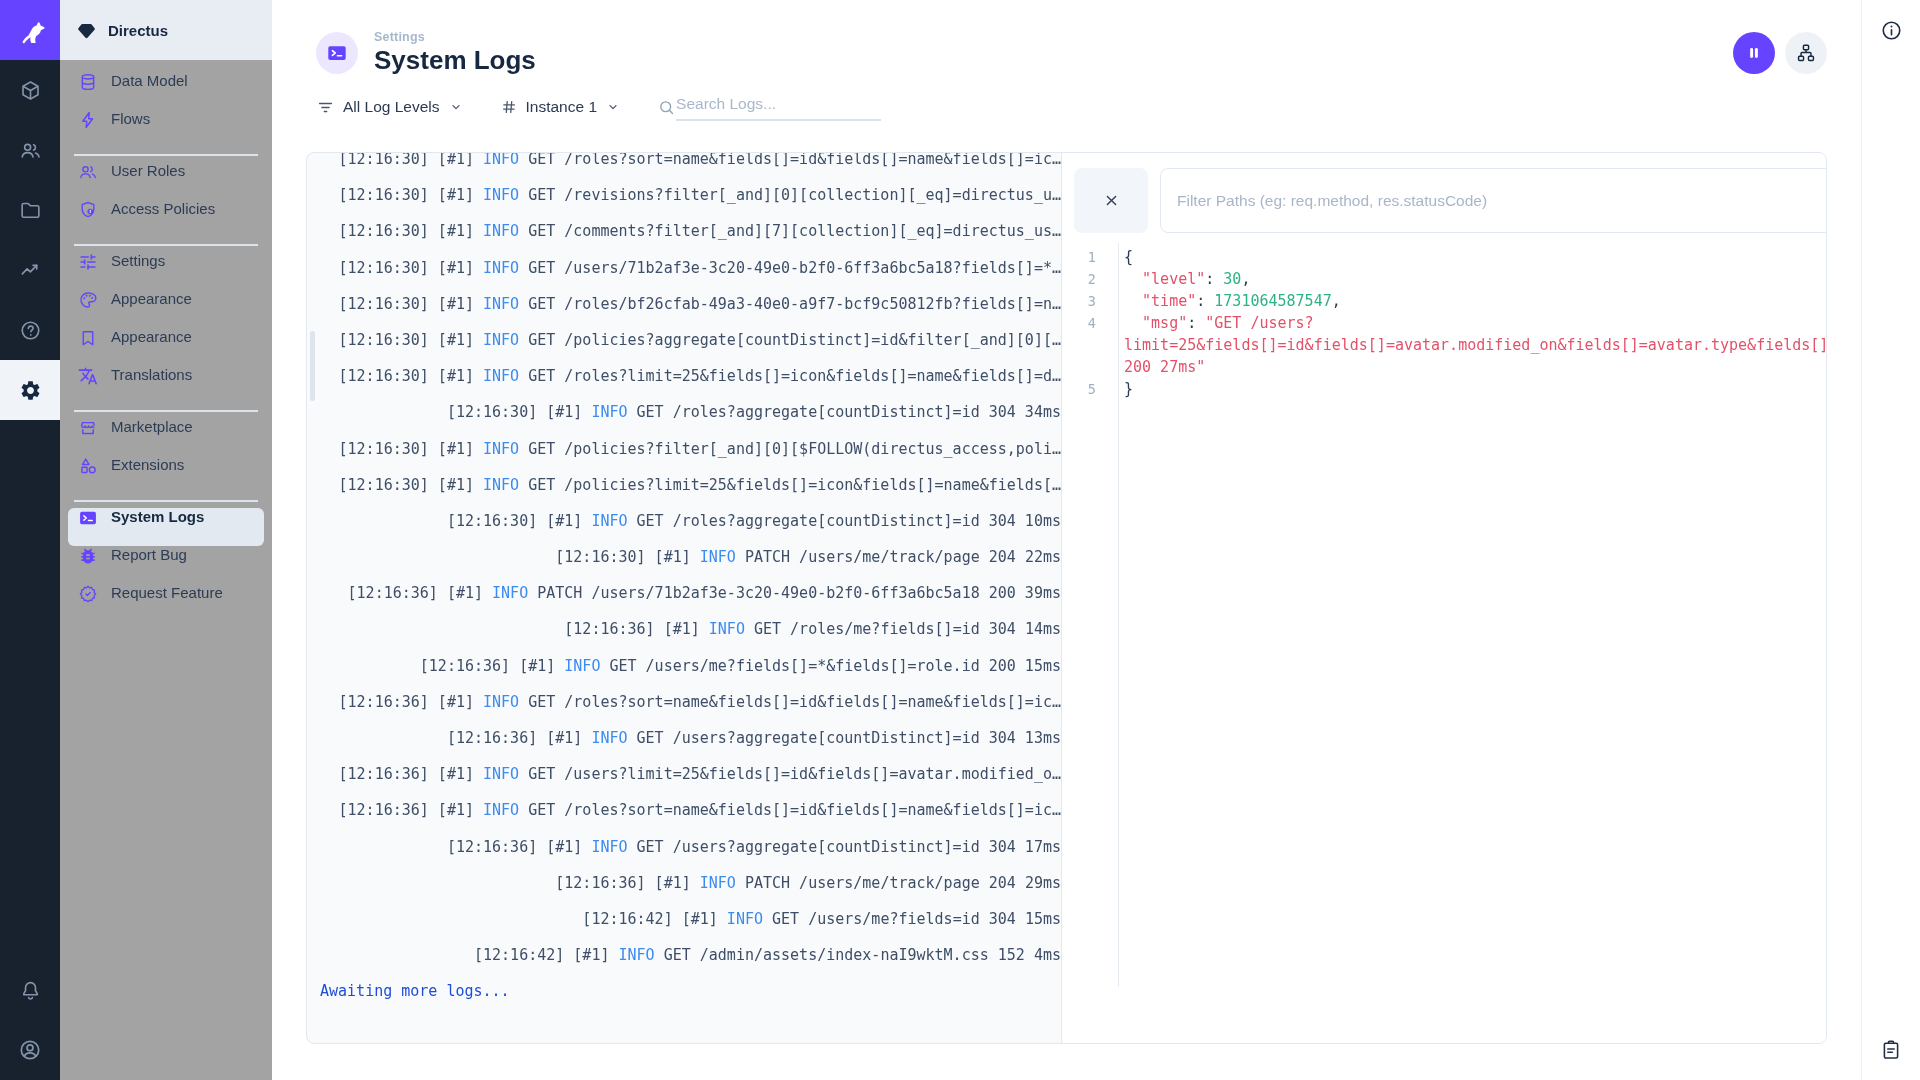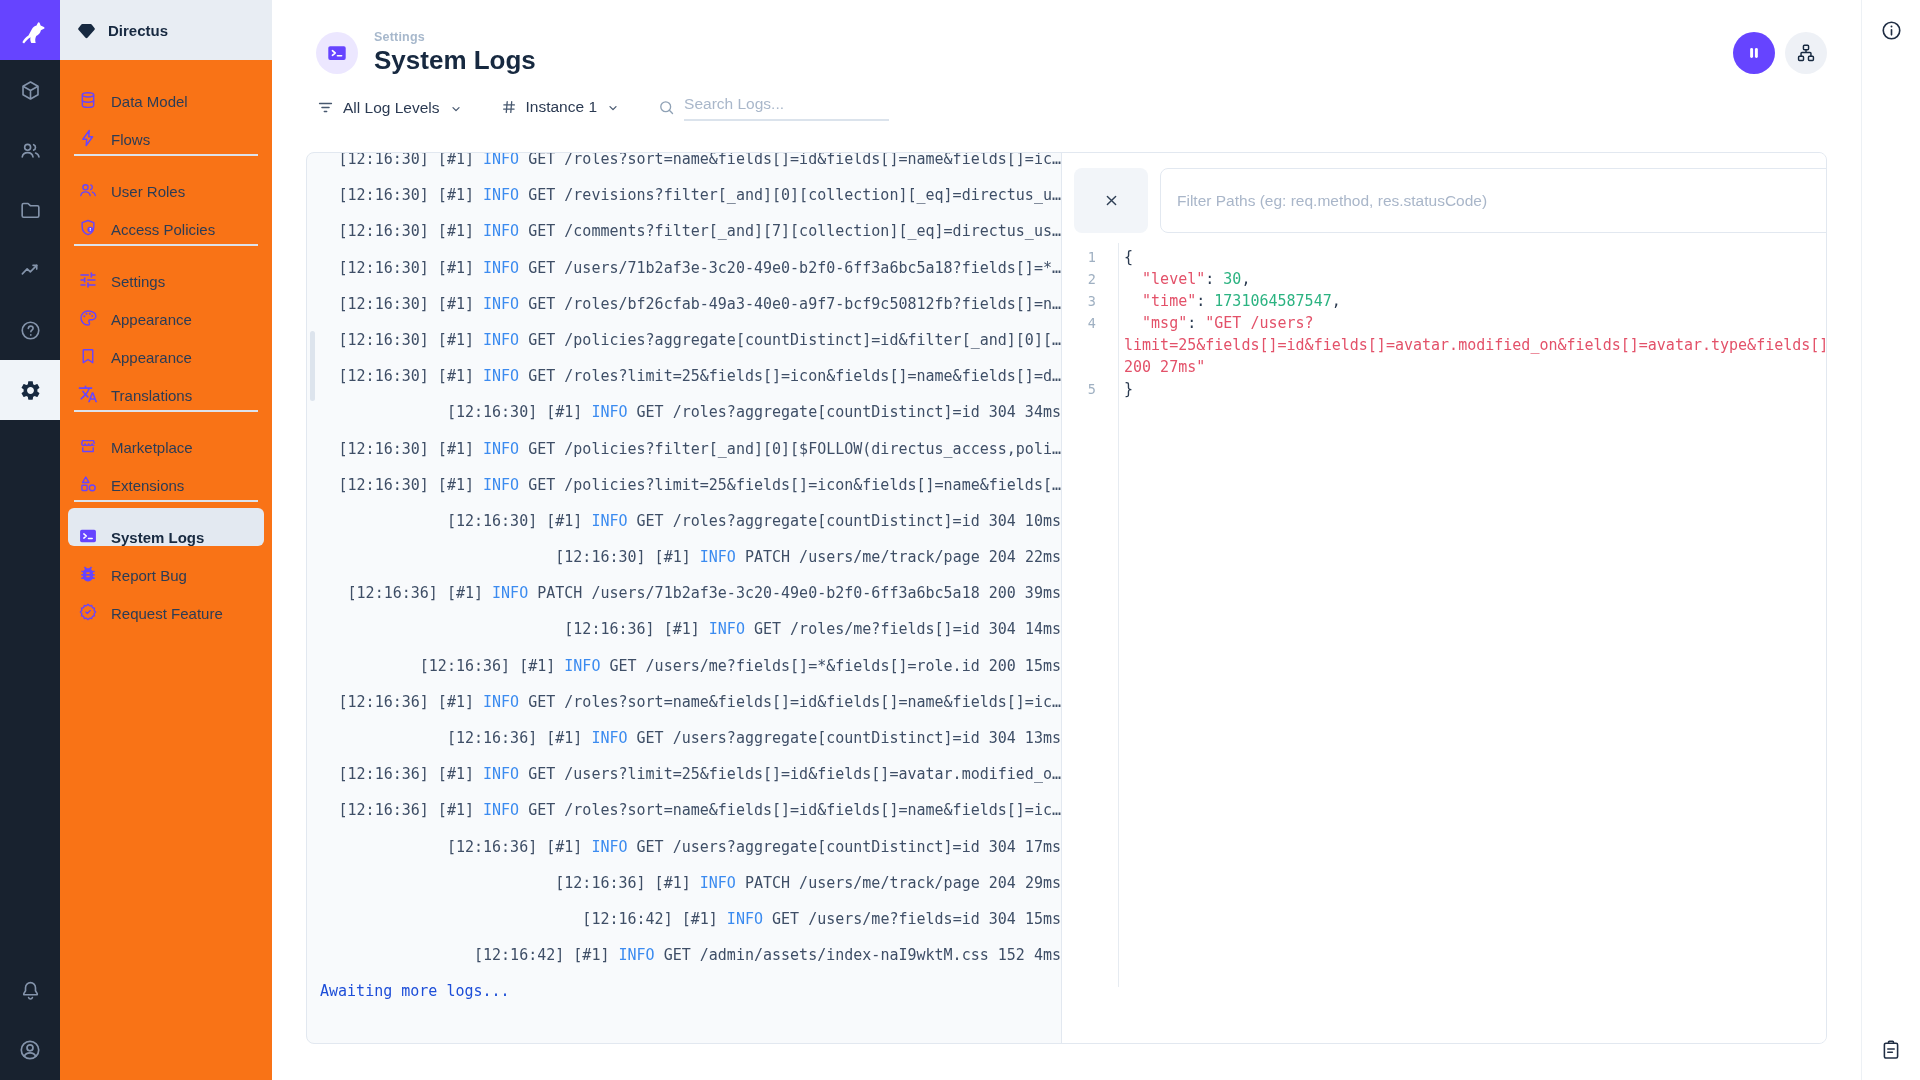--- a/index.html
+++ b/index.html
@@ -10,47 +10,47 @@
   .app{ display:flex; width:1920px; height:1080px; }
 
   
   .module-bar{ width:60px; background:#18222f; display:flex; flex-direction:column; align-items:stretch; flex:none; }
   .logo-tile{ width:60px; height:60px; background:var(--accent); display:flex; align-items:center; justify-content:center; }
   .mod-cell{ width:60px; height:60px; display:flex; align-items:center; justify-content:center; color:#8494ab; cursor:pointer; }
   .mod-cell.active{ background:#f0f4f9; color:#172940; }
   .mod-spacer{ flex:1; }
 
   
-  .sidebar{ width:212px; background:#f97316; flex:none; display:flex; flex-direction:column; }
+  .sidebar{ width:212px; background:#a3a3a3; flex:none; display:flex; flex-direction:column; }
   .project-row{ height:60px; background:#e8edf3; display:flex; align-items:center; gap:11px; padding:0 16px; }
   .project-name{ font-size:15px; font-weight:700; color:var(--ink); }
   .nav{ padding:12px 8px; }
-  .nav-item{ height:38px; display:flex; align-items:flex-end; gap:13px; padding:0 10px; border-radius:6px; cursor:pointer; }
+  .nav-item{ height:38px; display:flex; align-items:flex-start; gap:13px; padding:0 10px; border-radius:6px; cursor:pointer; }
   .nav-item .nicon{ color:var(--accent); display:flex; }
   .nav-label{ font-size:15px; font-weight:500; color:#2c3c55; white-space:nowrap; }
   .nav-item.active{ background:#e3e9f1; }
   .nav-item.active .nav-label{ font-weight:700; color:var(--ink); }
   .nav-divider{ border-top:2px solid #dde3eb; margin:6px 6px; }
 
   
   .main{ flex:1; position:relative; background:#fff; }
   .page-header{ display:flex; align-items:center; padding:30px 34px 0 44px; }
   .title-badge{ width:42px; height:42px; border-radius:50%; background:#ece7ff; display:flex; align-items:center; justify-content:center; color:var(--accent); flex:none; }
   .title-block{ margin-left:16px; }
   .breadcrumb{ font-size:12.5px; font-weight:700; color:#a7b8cc; letter-spacing:.2px; }
   .page-title{ font-size:26px; font-weight:700; color:var(--ink); margin-top:1px; }
   .header-actions{ margin-left:auto; display:flex; gap:10px; }
   .round-btn{ width:42px; height:42px; border-radius:50%; border:none; display:flex; align-items:center; justify-content:center; cursor:pointer; }
   .round-btn.primary{ background:var(--accent); color:#fff; }
   .round-btn.plain{ background:#eef1f6; color:var(--ink); }
 
   .toolbar{ display:flex; align-items:center; gap:36px; padding:18px 34px 0 44px; height:44px; }
-  .tb-item{ display:flex; align-items:flex-end; gap:8px; color:var(--ink2); font-size:15.5px; font-weight:500; cursor:pointer; }
+  .tb-item{ display:flex; align-items:center; gap:8px; color:var(--ink2); font-size:15.5px; font-weight:500; cursor:pointer; }
   .tb-item .tbicon{ display:flex; color:#47586f; }
-  .search-wrap{ display:flex; align-items:center; gap:8px; }
+  .search-wrap{ display:flex; align-items:center; }
   .search-wrap .tbicon{ color:#8fa1b5; display:flex; }
   .search-input{ width:205px; border:none; outline:none; border-bottom:2px solid #dbe3ec; font-size:15.5px; padding:2px 0 6px 0; color:var(--ink2); background:transparent; }
   .search-input::placeholder{ color:#a9b7ca; }
 
   
   .log-panel{ position:absolute; left:34px; right:34px; top:152px; bottom:36px; border:1px solid var(--line); border-radius:8px; overflow:hidden; display:flex; background:#f8fafc; }
   .log-list{ flex:0 0 754px; position:relative; overflow:hidden; padding-left:13px; }
   .log-scroll-thumb{ position:absolute; left:3px; top:178px; width:5px; height:70px; border-radius:3px; background:#dde4ed; }
   .log-rows{ margin-top:-12px; font-family:"DejaVu Sans Mono", monospace; font-size:15px; color:var(--logtext); }
   .log-row{ height:36.2px; line-height:36.2px; white-space:pre; overflow:hidden;text-align:right; }

